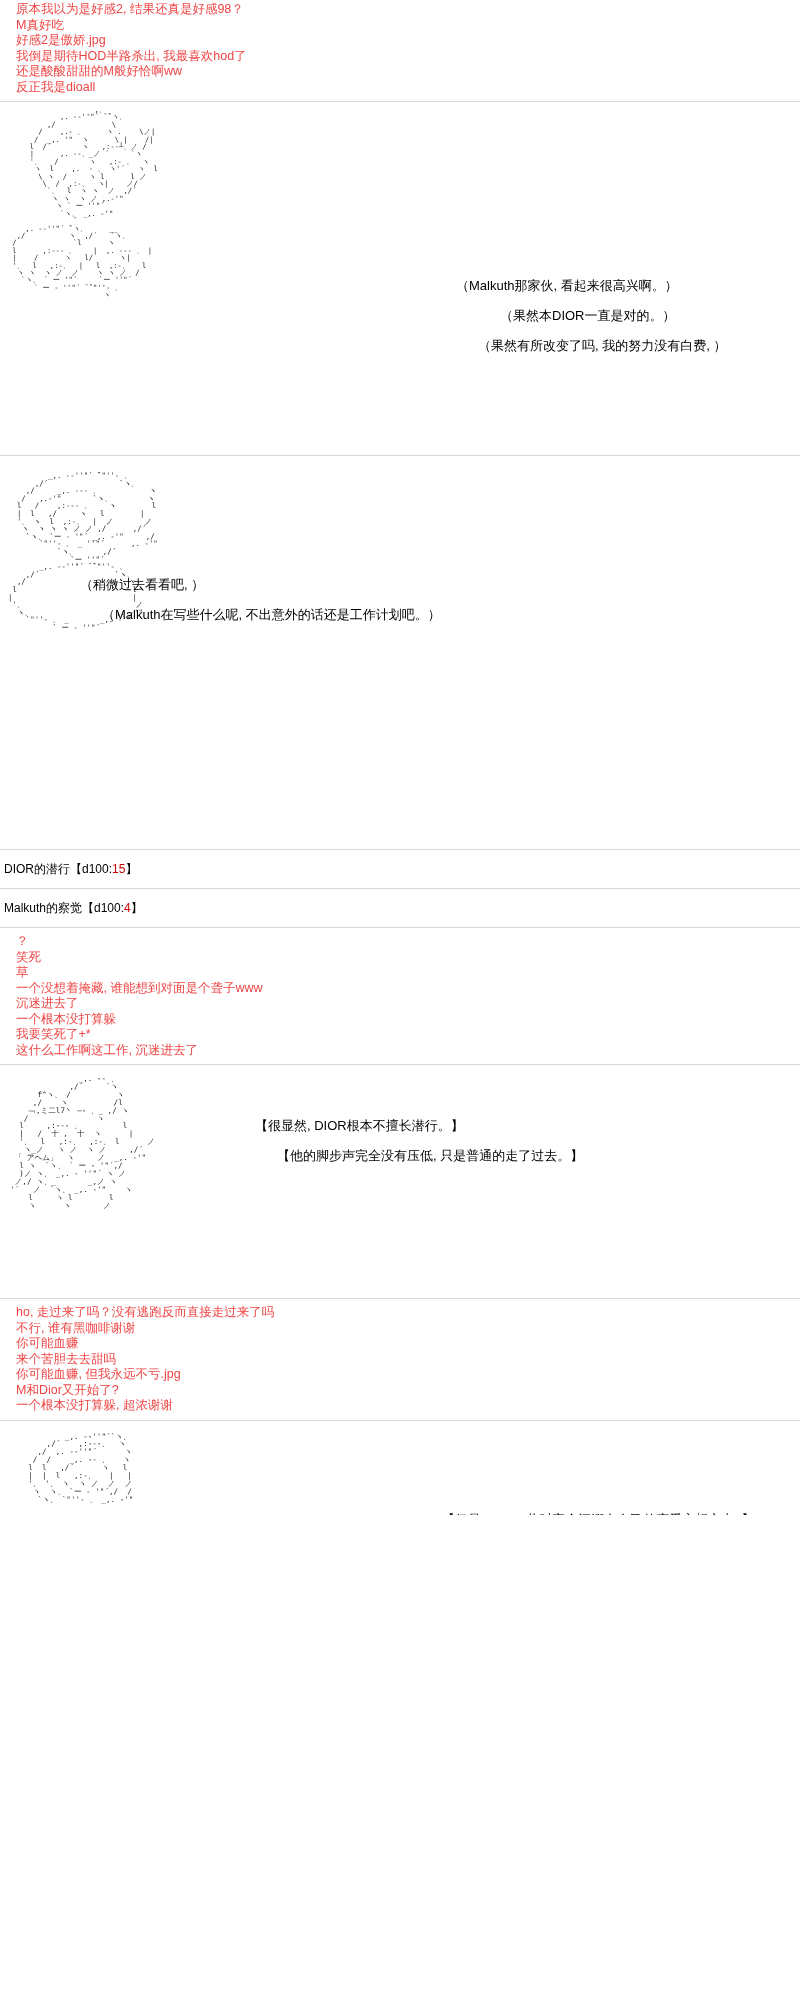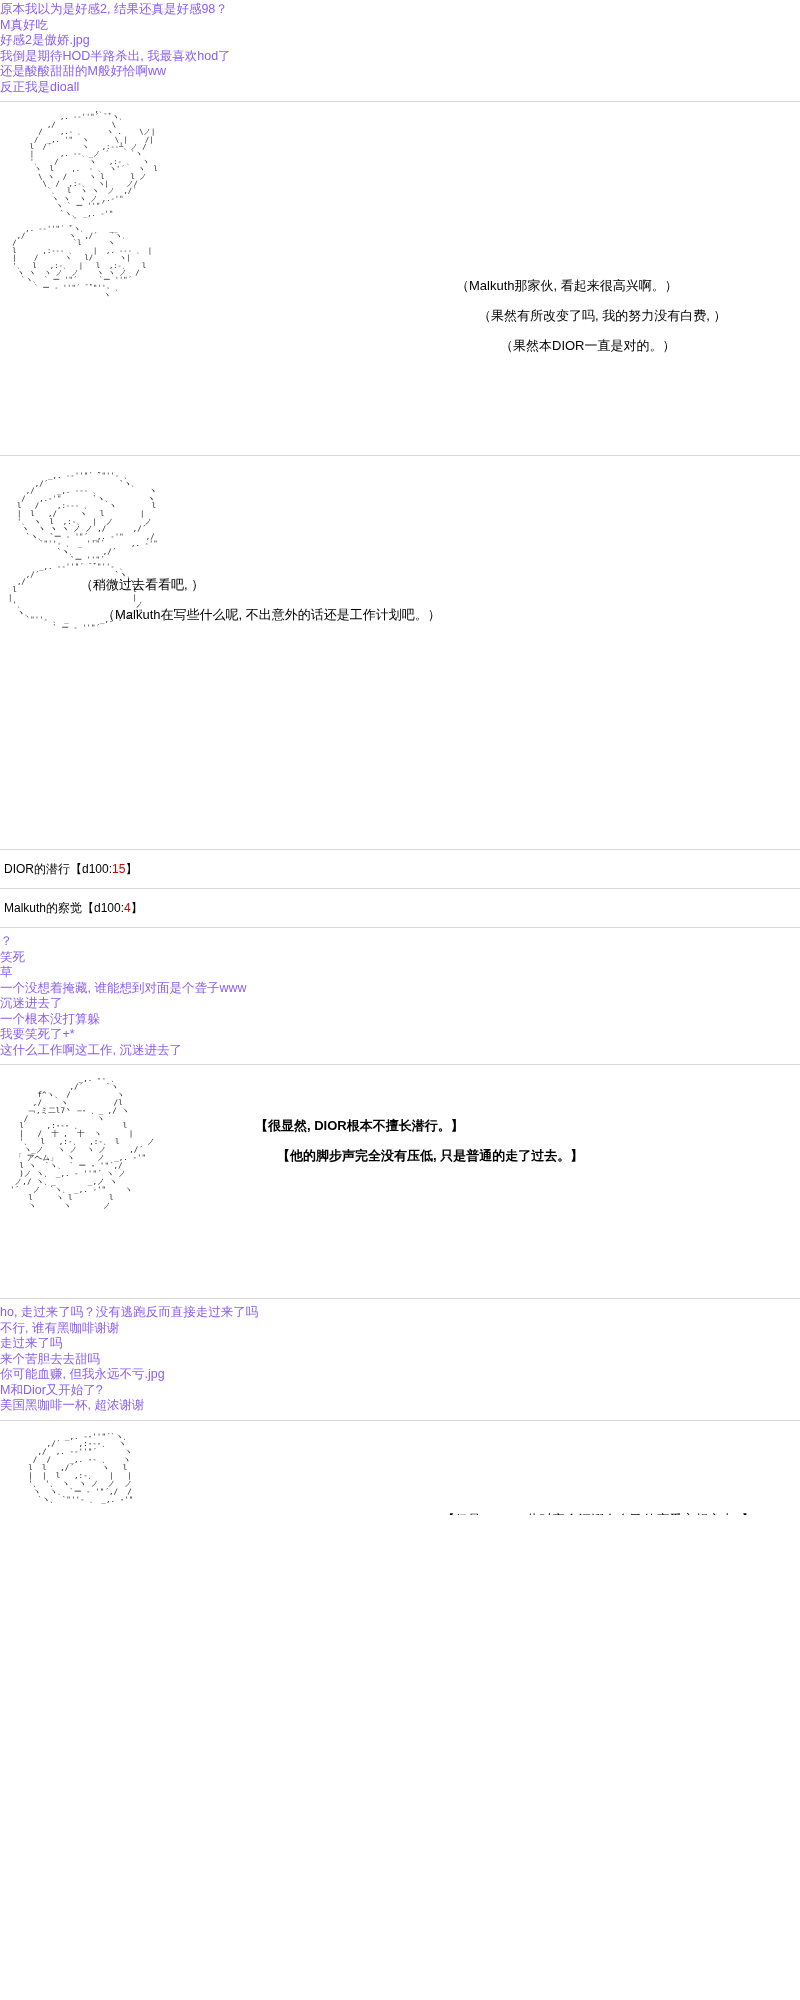--- a/index.html
+++ b/index.html
@@ -15,24 +15,24 @@
     font-size: 13px;
     position: relative;
   }
   .page {
     width: 800px;
     position: relative;
     overflow: hidden;
   }
   
   .comment-block {
-    padding: 2px 4px 2px 0;
+    padding: 2px 4px 2px 16px;
     line-height: 15.5px;
     font-size: 12.5px;
-    color: #8b5cf6;
+    color: #ef4444;
   }
   .comment-line {
     white-space: pre-wrap;
     word-break: break-all;
     margin: 0;
     padding: 0;
     line-height: 15.5px;
   }
   
   .ascii {
@@ -127,22 +127,22 @@
  /             `l      ヽ
  l      ,:-‐- 、    |  ,. -‐- 、 |
  |    /      ヽ   l/      ヽ|
  '、  l   ,:‐、  |   l  ,:‐、   l
   ヽ ヽ  ヽ ノ  ノ    ヽ ヽ ノ  /
    `ヽ、 ` ー '"´     `ー ''"´
       ` ー ‐ ''"´ ̄ ̄`"''‐ 、
                       ヽ</pre>
     <div class="scene-lines" style="padding-top:165px;margin-left:36px;">
       <div class="dlg indent1">（Malkuth那家伙, 看起来很高兴啊。）</div>
+      <div class="dlg indent3">（果然本DIOR一直是对的。）</div>
       <div class="dlg indent2">（果然有所改变了吗, 我的努力没有白费, ）</div>
-      <div class="dlg indent3">（果然本DIOR一直是对的。）</div>
     </div>
   </div>
 
   <div class="hr"></div>
 
   <div class="scene" style="height:385px;">
     <pre class="ascii scene-art" style="left:8px; top:12px; font-size:7.4px; line-height:7.6px;">         _,. -‐''"´ ̄`"''‐ 、
       ,/´                `ヽ、
     ,/     _,. -‐- 、           ヽ
    /   ,.‐'"       `ヽ、        ヽ
@@ -207,36 +207,36 @@
   |   /  十 ,  十  ヽ      |
   '、  l   ,:‐、  ,:‐、 l      ノ
    ヽ_ノ   ヽ ノ  ヽ ノ     ,/´
  「 アヘム」  ヽ     ノ  _,. ‐'"
   l ヽ  `ヽ、 ` ー ‐ '"´,/
   )ノ ヽ、 _,. ‐ ''"´ ヽ ノ
  ノ,/ ヽ、_       _,ノ ヽ
 '´   ノ  `ヽ、 _,. ‐'"    ヽ
     l     ヽ l        l
     ヽ      ヽ       ノ</pre>
-    <div class="scene-lines" style="padding-top:42px; padding-left:255px;font-weight:bold;">
+    <div class="scene-lines" style="padding-top:42px; padding-left:255px;">
       <div class="dlg indent1">【很显然, DIOR根本不擅长潜行。】</div>
       <div class="dlg indent2">【他的脚步声完全没有压低, 只是普通的走了过去。】</div>
     </div>
   </div>
 
   <div class="hr"></div>
 
   <div class="comment-block">
     <p class="comment-line">ho, 走过来了吗？没有逃跑反而直接走过来了吗</p>
     <p class="comment-line">不行, 谁有黑咖啡谢谢</p>
-    <p class="comment-line">走过来了吗</p>
+    <p class="comment-line">你可能血赚</p>
     <p class="comment-line">来个苦胆去去甜吗</p>
     <p class="comment-line">你可能血赚, 但我永远不亏.jpg</p>
     <p class="comment-line">M和Dior又开始了?</p>
-    <p class="comment-line">美国黑咖啡一杯, 超浓谢谢</p>
+    <p class="comment-line">一个根本没打算躲, 超浓谢谢</p>
   </div>
 
   <div class="hr"></div>
 
   <div class="scene" style="height:90px;">
     <pre class="ascii scene-art" style="left:10px; top:8px; font-size:7.6px; line-height:7.9px;">            _,. -‐''"´`ヽ、
         ,/´    ,:-‐-、  ヽ
       ,/  ,. -‐''"´      ヽ
      /  /    _,. -‐ 、   ヽ
     l  l   ,/´      ヽ   l

